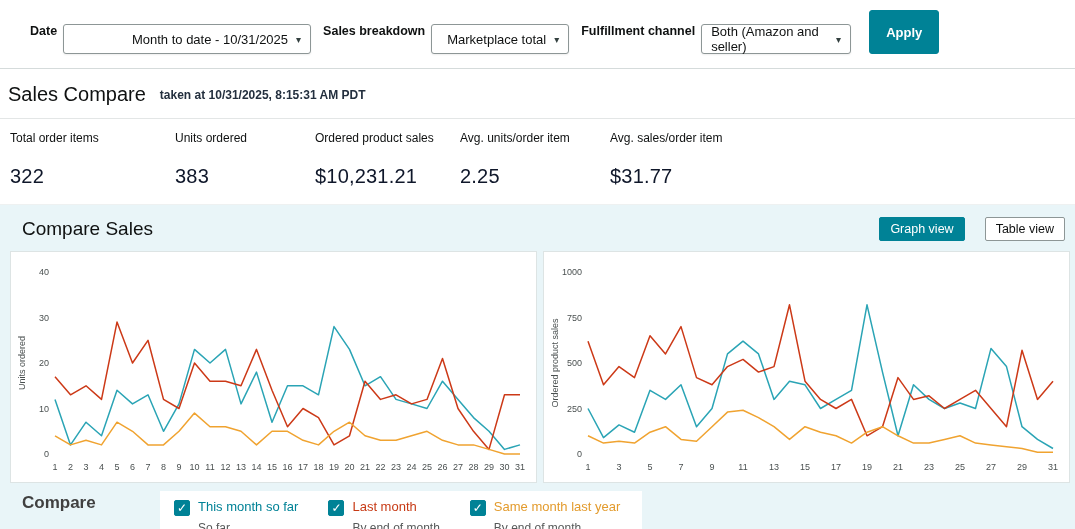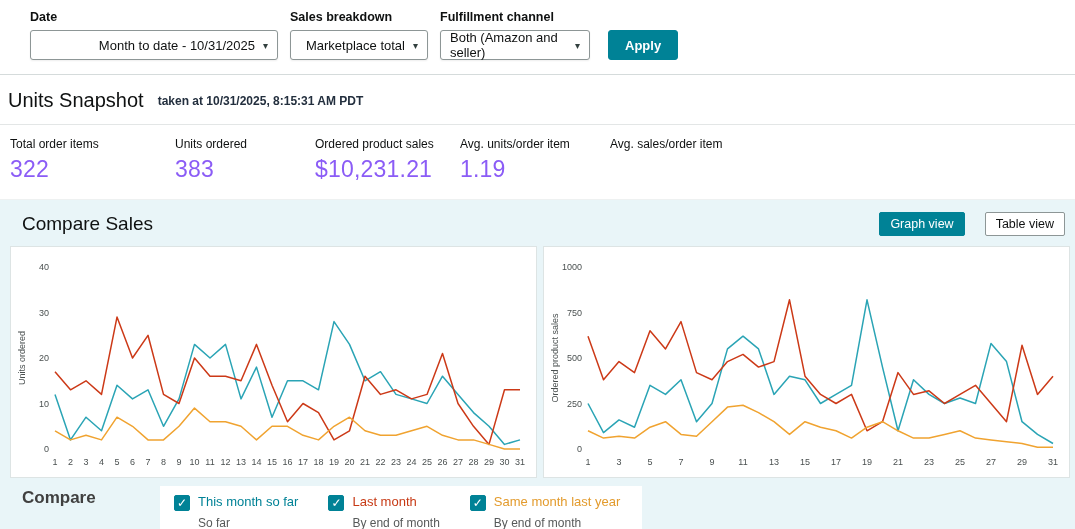--- a/index.html
+++ b/index.html
@@ -1,38 +1,38 @@
 <!DOCTYPE html>
 <html><head>
 <meta charset="utf-8">
 <style>
   *{box-sizing:border-box;margin:0;padding:0}
   html,body{width:1075px;height:529px;overflow:hidden}
   body{font-family:"Liberation Sans",sans-serif;color:#0f1111;background:#fff;font-size:13px}
 
   
   .filters{display:flex;align-items:flex-end;gap:12px;padding:10px 0 14px 30px;border-bottom:1px solid #d5dbdb;background:#fff}
-  .filter{display:flex;flex-direction:column;gap:6px}
+  .filter{display:flex;flex-direction:row;gap:6px}
   .filter-label{font-size:12.5px;font-weight:700;color:#0f1111}
   .select{display:flex;align-items:center;justify-content:flex-end;height:30px;border:1px solid #8d9696;border-radius:3px;background:#fff;padding:0 9px;font-size:13px;box-shadow:0 1px 2px rgba(15,17,17,.07);cursor:pointer}
   .select .chev{color:#33403f;font-size:10px;margin-left:8px}
   .sel-date{width:248px}
   .sel-breakdown{width:138px}
   .sel-fulfillment{width:150px}
-  .apply{background:#008296;color:#fff;border:1px solid #008296;border-radius:3px;font-size:13px;font-weight:700;padding:0 16px;height:30px;margin-left:6px;cursor:pointer}
+  .apply{background:#008296;color:#fff;border:1px solid #008296;border-radius:3px;font-size:13px;font-weight:700;padding:0 16px;height:44px;margin-left:6px;cursor:pointer}
 
   
   .snap-head{display:flex;align-items:center;gap:14px;padding:14px 10px 12px 8px;border-bottom:1px solid #e3e6e6}
   .snap-title{font-size:20px;font-weight:400;color:#0f1111}
   .snap-taken{font-size:12px;font-weight:600;color:#232f3e}
   .metrics{display:flex;padding:12px 10px 16px 10px;border-bottom:1px solid #eef1f1;background:#fff}
   .metric{display:flex;flex-direction:column}
   .m0{width:165px}.m1{width:140px}.m2{width:145px}.m3{width:150px}.m4{width:auto}
   .metric-label{font-size:12px;color:#0f1111}
-  .metric-value{font-size:23px;color:#8b5cf6;margin-top:5px;letter-spacing:.2px}
+  .metric-value{font-size:20px;color:#0f172a;margin-top:20px;letter-spacing:.2px}
 
   
   .compare{background:#e9f5f8;height:354px}
   .compare-head{display:flex;justify-content:space-between;align-items:center;padding:12px 10px 8px 22px}
   .compare-title{font-size:19px;font-weight:400;color:#0f1111}
   .view-toggle{display:flex;gap:20px}
   .btn-view{font-size:12.5px;padding:4px 10px;border-radius:2px;cursor:pointer}
   .btn-graph{background:#008296;color:#fff;border:1px solid #008296}
   .btn-table{background:#fff;color:#0f1111;border:1px solid #8d9696}
 
@@ -79,42 +79,43 @@
       <div class="select sel-fulfillment">
         <span>Both (Amazon and seller)</span>
         <span class="chev">▾</span>
       </div>
     </div>
     <button class="apply">Apply</button>
   </header>
 
   <section class="snapshot">
     <div class="snap-head">
-      <h1 class="snap-title">Units Snapshot</h1>
+      <h1 class="snap-title">Sales Compare</h1>
       <span class="snap-taken">taken at 10/31/2025, 8:15:31 AM PDT</span>
     </div>
     <div class="metrics">
       <div class="metric m0">
         <span class="metric-label">Total order items</span>
         <span class="metric-value">322</span>
       </div>
       <div class="metric m1">
         <span class="metric-label">Units ordered</span>
         <span class="metric-value">383</span>
       </div>
       <div class="metric m2">
         <span class="metric-label">Ordered product sales</span>
         <span class="metric-value">$10,231.21</span>
       </div>
       <div class="metric m3">
         <span class="metric-label">Avg. units/order item</span>
-        <span class="metric-value">1.19</span>
+        <span class="metric-value">2.25</span>
       </div>
       <div class="metric m4">
         <span class="metric-label">Avg. sales/order item</span>
+        <span class="metric-value">$31.77</span>
       </div>
     </div>
   </section>
 
   <section class="compare">
     <div class="compare-head">
       <h2 class="compare-title">Compare Sales</h2>
       <div class="view-toggle">
         <button class="btn-view btn-graph">Graph view</button>
         <button class="btn-view btn-table">Table view</button>

